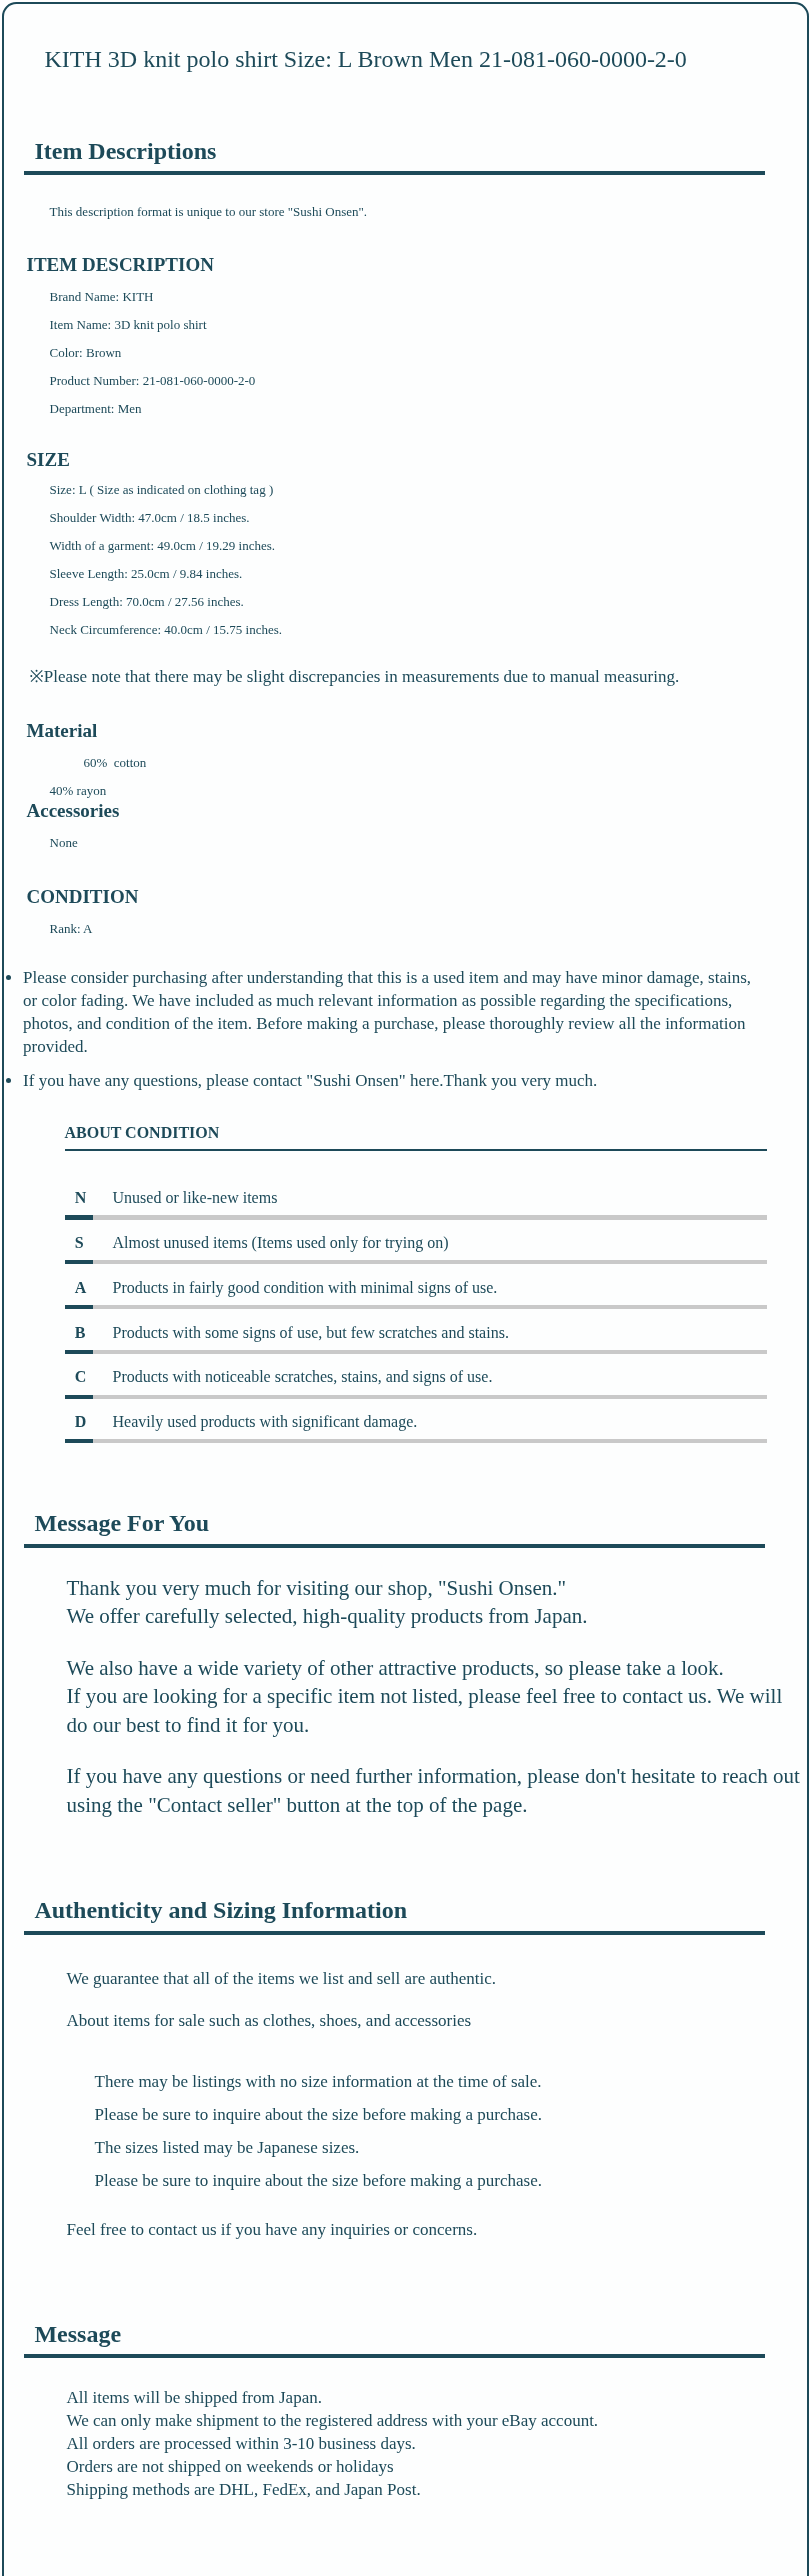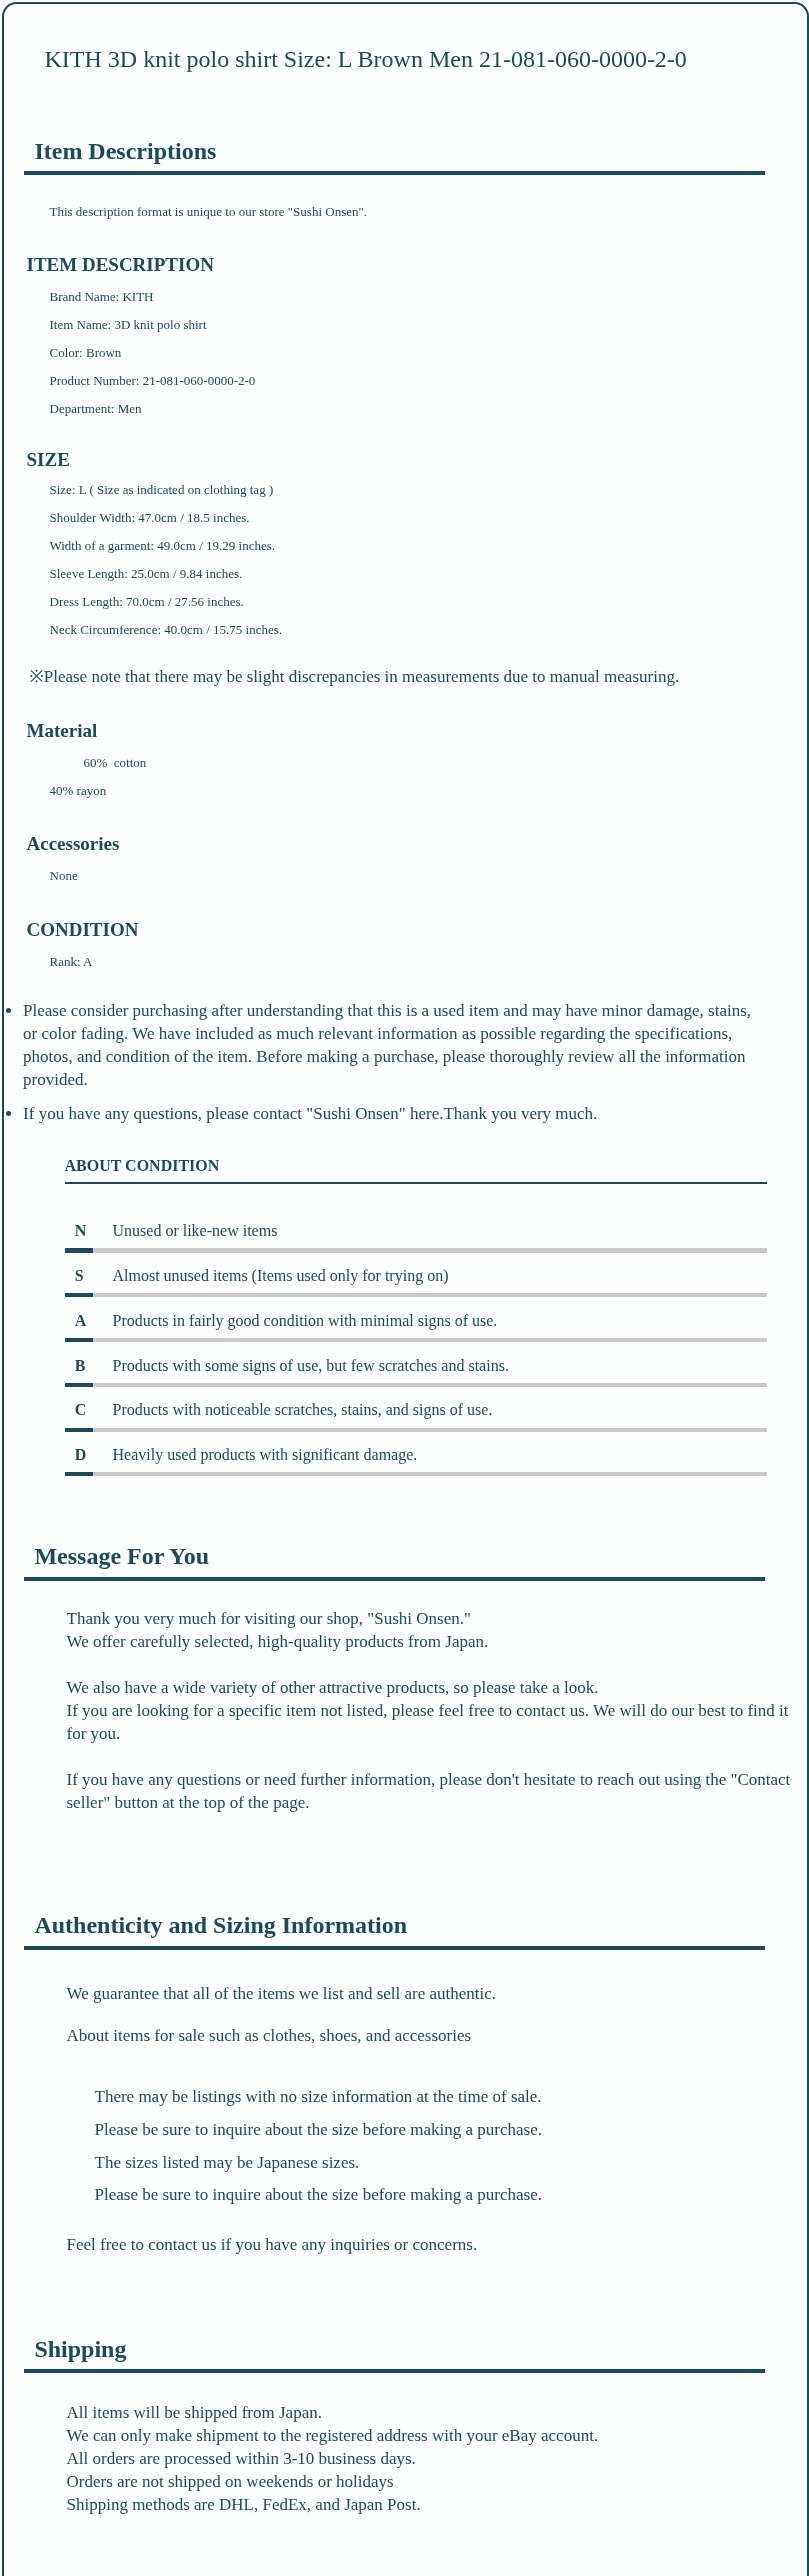--- a/index.html
+++ b/index.html
@@ -71,21 +71,21 @@
   .ac-desc { font-size:16px; line-height:1.35;margin-left:16px; }
   .ac-sep {
     height:4.1px; background:#c9c9c9; position:relative;
   }
   .ac-sep::before {
     content:""; position:absolute; left:0; top:0;
     width:28px; height:100%; background:#1d4a59;
   }
   .msg-p {
     margin:23px 10.3px 0 63px; width:737px;
-    font-size:17px; line-height:1.36;
+    font-size:21px; line-height:1.36;
   }
   .msg-p.gap { margin-top:26px; }
   .para {
     margin:0 10.3px 0 63px; width:737px;
     font-size:17px; line-height:1.36;
   }
   .sub-note {
     margin:0 10.3px 0 91px; width:690px;
     font-size:17px; line-height:1.36;
   }
@@ -117,21 +117,21 @@
     <p class="body-line row">Sleeve Length: 25.0cm / 9.84 inches.</p>
     <p class="body-line row">Dress Length: 70.0cm / 27.56 inches.</p>
     <p class="body-line row">Neck Circumference: 40.0cm / 15.75 inches.</p>
 
     <p class="note">※Please note that there may be slight discrepancies in measurements due to manual measuring.</p>
 
     <h3 class="h3" style="margin-top:31px">Material</h3>
     <p class="body-line row" style="margin-left:80px">60%  cotton</p>
     <p class="body-line row">40% rayon</p>
 
-    <h3 class="h3" style="margin-top:33px">Accessories</h3>
+    <h3 class="h3" style="">Accessories</h3>
     <p class="body-line row">None</p>
 
     <h3 class="h3" style="margin-top:33px">CONDITION</h3>
     <p class="body-line row">Rank: A</p>
 
     <ul class="bullets">
       <li>Please consider purchasing after understanding that this is a used item and may have minor damage, stains, or color fading. We have included as much relevant information as possible regarding the specifications, photos, and condition of the item. Before making a purchase, please thoroughly review all the information provided.</li>
       <li>If you have any questions, please contact "Sushi Onsen" here.Thank you very much.</li>
     </ul>
 
@@ -185,32 +185,32 @@
     <div class="msg-p">
       <div>We also have a wide variety of other attractive products, so please take a look.</div>
       <div>If you are looking for a specific item not listed, please feel free to contact us. We will do our best to find it for you.</div>
     </div>
     <div class="msg-p">
       <div>If you have any questions or need further information, please don't hesitate to reach out using the "Contact seller" button at the top of the page.</div>
     </div>
   </section>
 
   <section>
-    <h2 class="h2" style="margin-top:96px">Authenticity and Sizing Information</h2>
+    <h2 class="h2" style="margin-top:76px">Authenticity and Sizing Information</h2>
     <p class="para" style="margin-top:32px">We guarantee that all of the items we list and sell are authentic.</p>
     <p class="para" style="margin-top:19px">About items for sale such as clothes, shoes, and accessories</p>
     <p class="sub-note" style="margin-top:38px">There may be listings with no size information at the time of sale.</p>
     <p class="sub-note" style="margin-top:9.8px">Please be sure to inquire about the size before making a purchase.</p>
     <p class="sub-note" style="margin-top:9.8px">The sizes listed may be Japanese sizes.</p>
     <p class="sub-note" style="margin-top:9.8px">Please be sure to inquire about the size before making a purchase.</p>
     <p class="para" style="margin-top:26px">Feel free to contact us if you have any inquiries or concerns.</p>
   </section>
 
   <section>
-    <h2 class="h2" style="margin-top:78px">Shipping</h2>
+    <h2 class="h2" style="margin-top:78px">Message</h2>
     <div class="para ship-lines">
       <div>All items will be shipped from Japan.</div>
       <div>We can only make shipment to the registered address with your eBay account.</div>
       <div>All orders are processed within 3-10 business days.</div>
       <div>Orders are not shipped on weekends or holidays</div>
       <div>Shipping methods are DHL, FedEx, and Japan Post.</div>
     </div>
   </section>
 
 </div>

